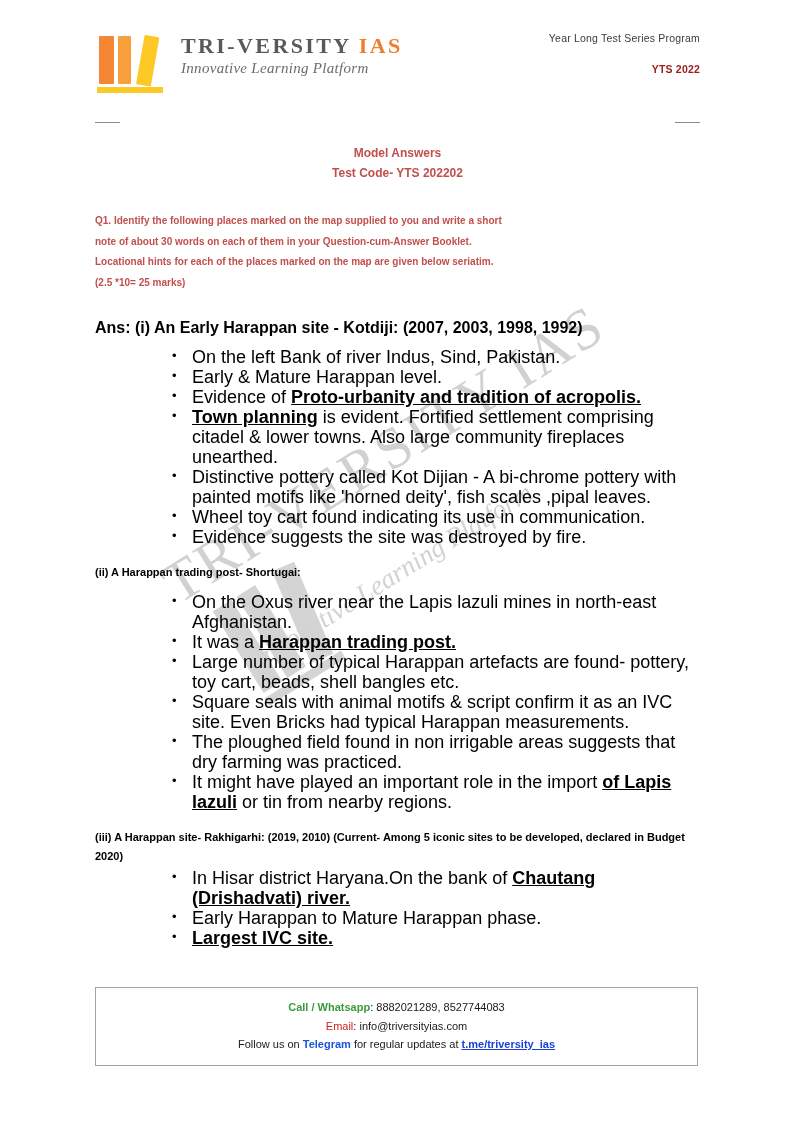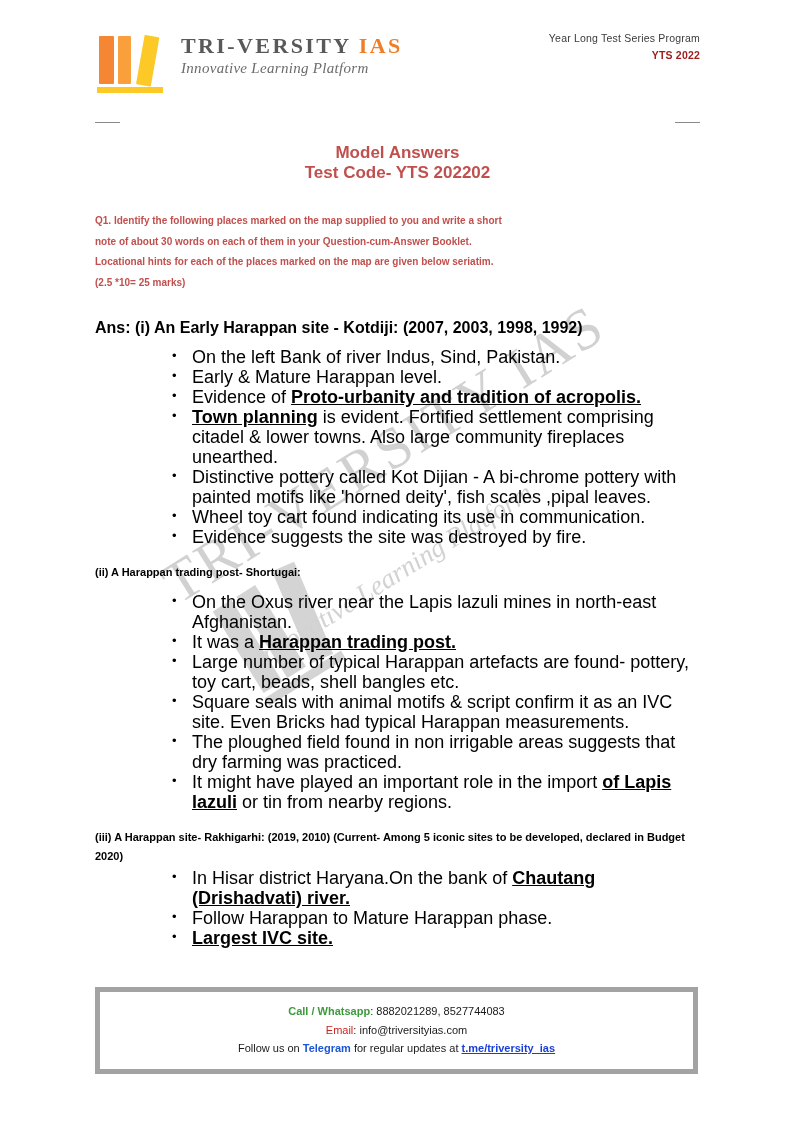--- a/index.html
+++ b/index.html
@@ -127,21 +127,21 @@
   }
   .hr-line1 {
     font-size: 10.5px;
     color: #3a3a3a;
     letter-spacing: .2px;
   }
   .hr-line2 {
     font-size: 10.5px;
     font-weight: bold;
     color: #9e1b1b;
-    margin-top: 5px;
+    margin-top: 19px;
     letter-spacing: .2px;
   }
   .rule-left {
     position: absolute;
     left: 95px; top: 122px;
     width: 25px; height: 1px;
     background: #8a8a8a;
   }
   .rule-right {
     position: absolute;
@@ -155,21 +155,21 @@
     position: absolute;
     left: 95px;
     top: 143px;
     width: 605px;
     z-index: 1;
   }
   .doc-title {
     text-align: center;
     color: #c0504d;
     font-weight: bold;
-    font-size: 17px;
+    font-size: 12px;
     line-height: 20px;
   }
   .question {
     color: #c0504d;
     font-weight: bold;
     font-size: 10px;
     line-height: 20.5px;
     margin-top: 28px;
   }
   .ans-head {
@@ -206,21 +206,21 @@
     color: #000;
   }
   b { font-weight: bold; text-decoration: underline; }
 
   
   .footer {
     position: absolute;
     left: 95px;
     top: 987px;
     width: 603px;
-    border: 5px solid #a3a3a3;
+    border: 1px solid #a3a3a3;
     box-sizing: border-box;
     padding: 10px 0 11px 0;
     text-align: center;
     background: #fff;
     z-index: 2;
   }
   .f-line {
     font-size: 11px;
     line-height: 18.5px;
     color: #1a1a1a;
@@ -296,21 +296,21 @@
           <li><span>On the Oxus river near the Lapis lazuli mines in north-east Afghanistan.</span></li>
           <li><span>It was a </span><b>Harappan trading post.</b></li>
           <li><span>Large number of typical Harappan artefacts are found- pottery, toy cart, beads, shell bangles etc.</span></li>
           <li><span>Square seals with animal motifs &amp; script confirm it as an IVC site. Even Bricks had typical Harappan measurements.</span></li>
           <li><span>The ploughed field found in non irrigable areas suggests that dry farming was practiced.</span></li>
           <li><span>It might have played an important role in the import </span><b>of Lapis lazuli</b><span> or tin from nearby regions.</span></li>
         </ul>
         <div class="sec-head">(iii) A Harappan site- Rakhigarhi: (2019, 2010) (Current- Among 5 iconic sites to be developed, declared in Budget 2020)</div>
         <ul class="bullets tight">
           <li><span>In Hisar district Haryana.On the bank of </span><b>Chautang (Drishadvati) river.</b></li>
-          <li><span>Follow Harappan to Mature Harappan phase.</span></li>
+          <li><span>Early Harappan to Mature Harappan phase.</span></li>
           <li><b>Largest IVC site.</b></li>
         </ul>
       </div>
   </div>
 
   <div class="footer">
     <div class="f-line"><span class="f-call">Call / Whatsapp</span><span>: 8882021289, 8527744083</span></div>
     <div class="f-line"><span class="f-email">Email</span><span>: info@triversityias.com</span></div>
     <div class="f-line"><span>Follow us on </span><span class="f-telegram">Telegram</span><span> for regular updates at </span><a class="f-link" href="#">t.me/triversity_ias</a></div>
   </div>

